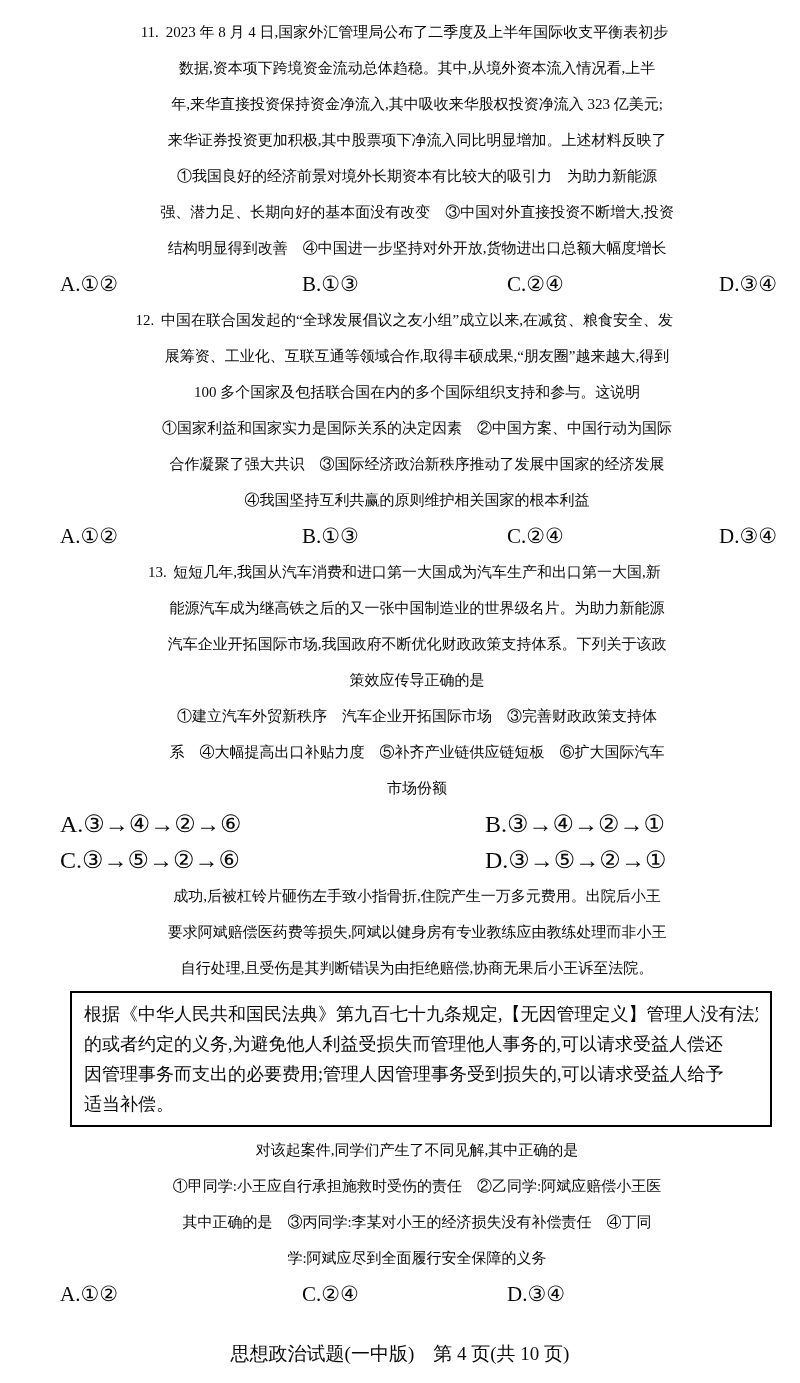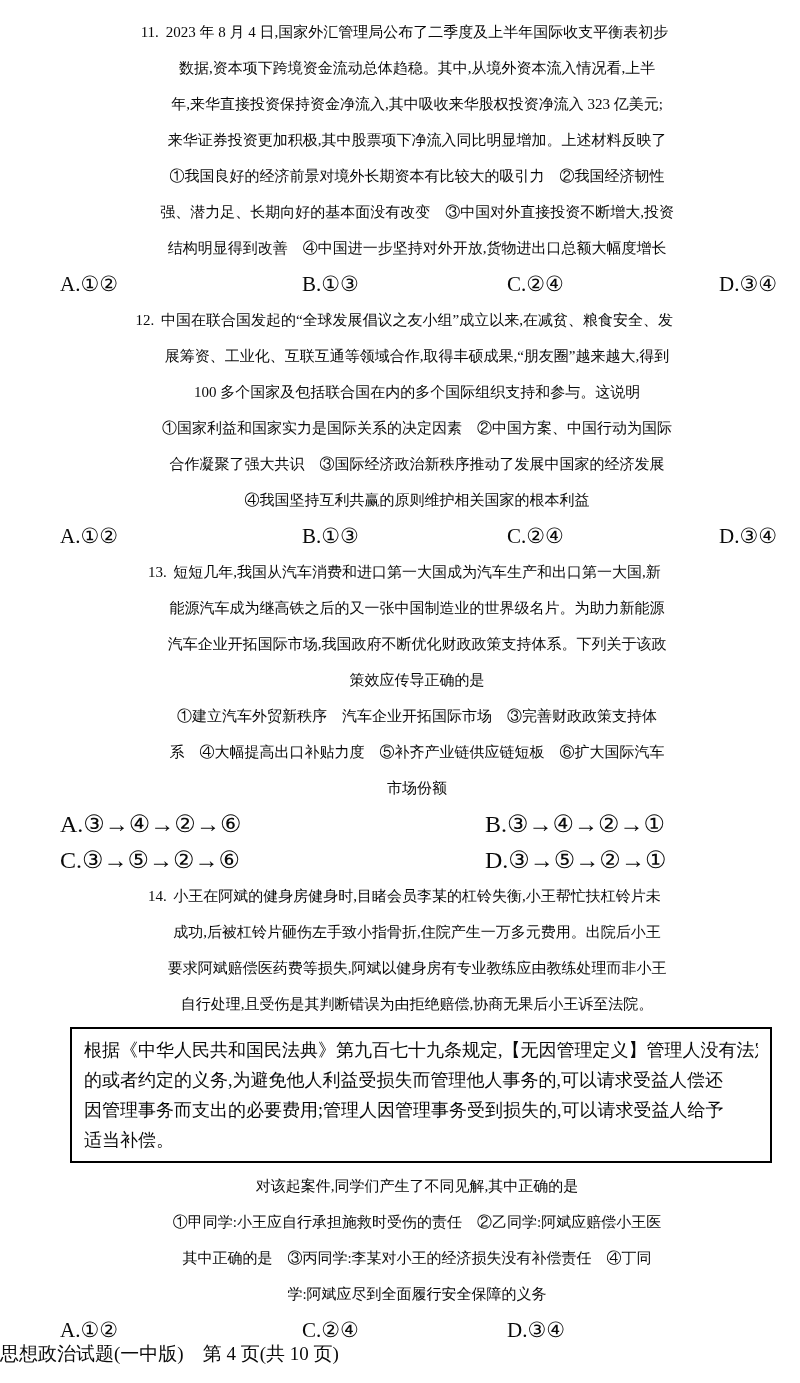--- a/index.html
+++ b/index.html
@@ -48,37 +48,38 @@
   .box-line {
     font-size:18px;
     line-height:30px;
     white-space:nowrap;
     overflow:hidden;
   }
   .footer {
     position:absolute;
     bottom:16px; left:0;
     width:100%;
+    text-align:center;
     font-size:19px;
   }
 </style>
 </head>
 <body>
 
 <div class="page">
   <div class="content">
 
     <div>
       <div class="line first">
         <span class="qnum">11.</span><span>2023 年 8 月 4 日,国家外汇管理局公布了二季度及上半年国际收支平衡表初步</span>
       </div>
       <div class="line">数据,资本项下跨境资金流动总体趋稳。其中,从境外资本流入情况看,上半</div>
       <div class="line">年,来华直接投资保持资金净流入,其中吸收来华股权投资净流入 323 亿美元;</div>
       <div class="line">来华证券投资更加积极,其中股票项下净流入同比明显增加。上述材料反映了</div>
-      <div class="line">①我国良好的经济前景对境外长期资本有比较大的吸引力　②我国经济韧性</div>
+      <div class="line">①我国良好的经济前景对境外长期资本有比较大的吸引力　为助力新能源</div>
       <div class="line">强、潜力足、长期向好的基本面没有改变　③中国对外直接投资不断增大,投资</div>
       <div class="line">结构明显得到改善　④中国进一步坚持对外开放,货物进出口总额大幅度增长</div>
       <div class="options-row">
         <span>A.①②</span>
         <span>B.①③</span>
         <span>C.②④</span>
         <span>D.③④</span>
       </div>
     </div>
 
@@ -113,23 +114,20 @@
         <span>A.③→④→②→⑥</span>
         <span>B.③→④→②→①</span>
       </div>
       <div class="flow-row">
         <span>C.③→⑤→②→⑥</span>
         <span>D.③→⑤→②→①</span>
       </div>
     </div>
 
     <div>
-      <div class="line first">
-        <span class="qnum">14.</span><span>小王在阿斌的健身房健身时,目睹会员李某的杠铃失衡,小王帮忙扶杠铃片未</span>
-      </div>
       <div class="line">成功,后被杠铃片砸伤左手致小指骨折,住院产生一万多元费用。出院后小王</div>
       <div class="line">要求阿斌赔偿医药费等损失,阿斌以健身房有专业教练应由教练处理而非小王</div>
       <div class="line">自行处理,且受伤是其判断错误为由拒绝赔偿,协商无果后小王诉至法院。</div>
 
       <div class="law-box">
         <div class="box-line">根据《中华人民共和国民法典》第九百七十九条规定,【无因管理定义】管理人没有法定</div>
         <div class="box-line">的或者约定的义务,为避免他人利益受损失而管理他人事务的,可以请求受益人偿还</div>
         <div class="box-line">因管理事务而支出的必要费用;管理人因管理事务受到损失的,可以请求受益人给予</div>
         <div class="box-line">适当补偿。</div>
       </div>

